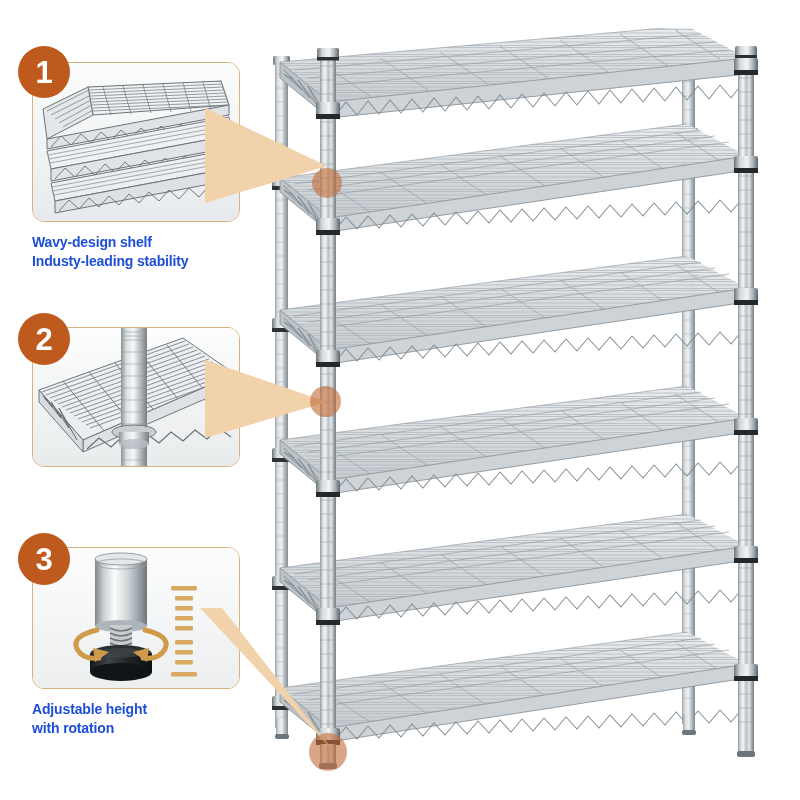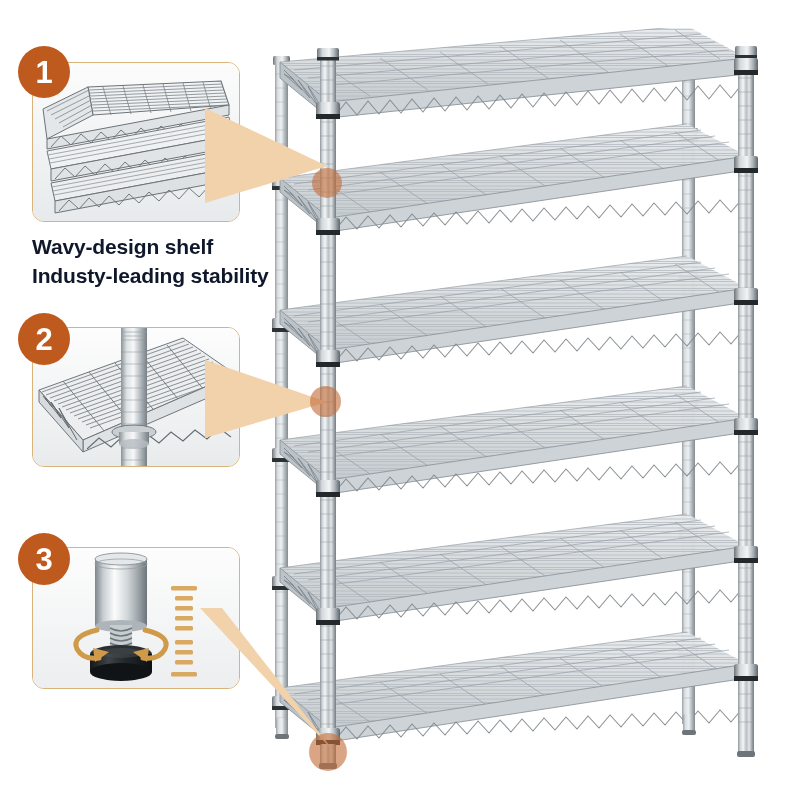--- a/index.html
+++ b/index.html
@@ -45,22 +45,22 @@
     line-height: 1;
     font-family: "Liberation Sans", sans-serif;
   }
   #feature-1 .badge { top: -16px; }
   #feature-2 .badge { top: -14px; }
   #feature-3 .badge { top: -14px; }
 
   .caption {
     margin-left: 32px;
     margin-top: 11px;
-    color: #0f172a;
-    font-size: 21px;
+    color: #1d4ed8;
+    font-size: 14px;
     font-weight: bold;
     line-height: 1.38;
     letter-spacing: -0.15px;
     white-space: pre-line;
   }
 
   
   .arrow { position: absolute; z-index: 4; }
   #arrow-1 { left: 205px; top: 108px; }
   #arrow-2 { left: 205px; top: 360px; }
@@ -593,15 +593,17 @@
           <rect x="142" y="68" width="18" height="4.5" rx="1.5"></rect>
           <rect x="142" y="78" width="18" height="4.5" rx="1.5"></rect>
           <rect x="142" y="92" width="18" height="4.5" rx="1.5"></rect>
           <rect x="142" y="102" width="18" height="4.5" rx="1.5"></rect>
           <rect x="142" y="112" width="18" height="4.5" rx="1.5"></rect>
           <rect x="138" y="124" width="26" height="4.5" rx="1.5"></rect>
         </g>
       </svg>
     </div>
     <div class="badge">3</div>
+    <div class="caption">Adjustable height
+with rotation</div>
   </div>
 
 </div>
 
 </body></html>

